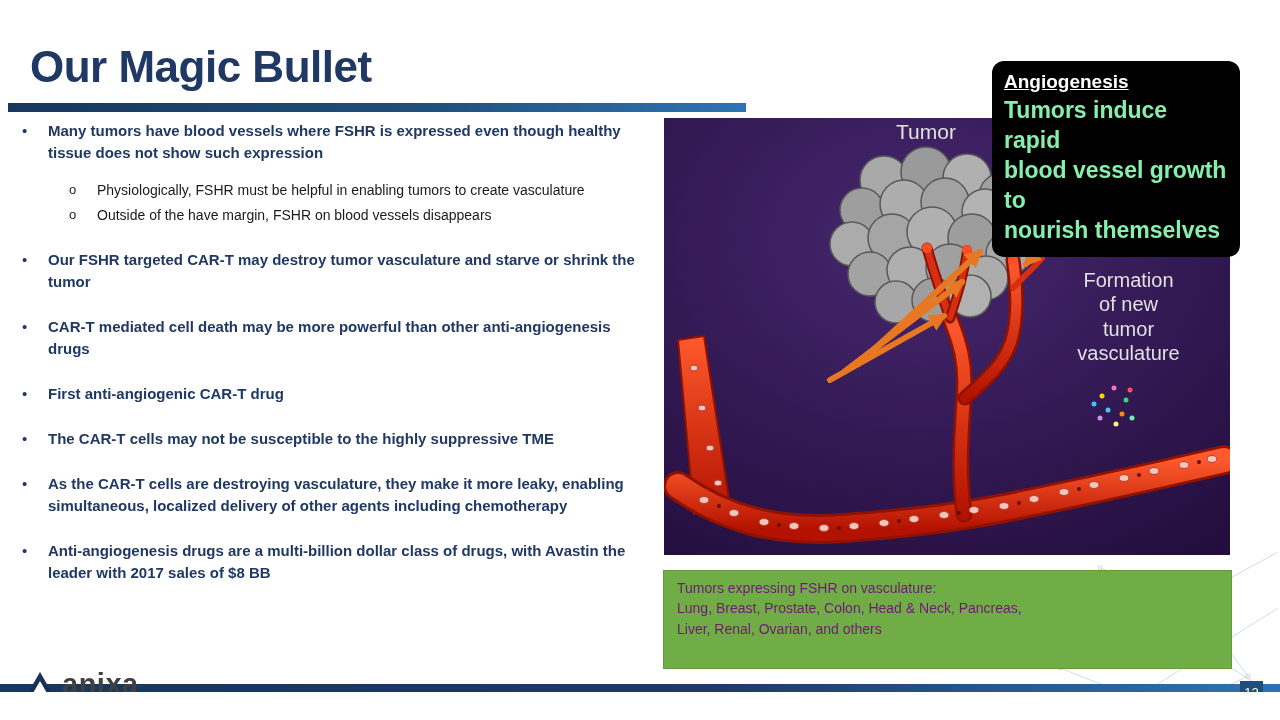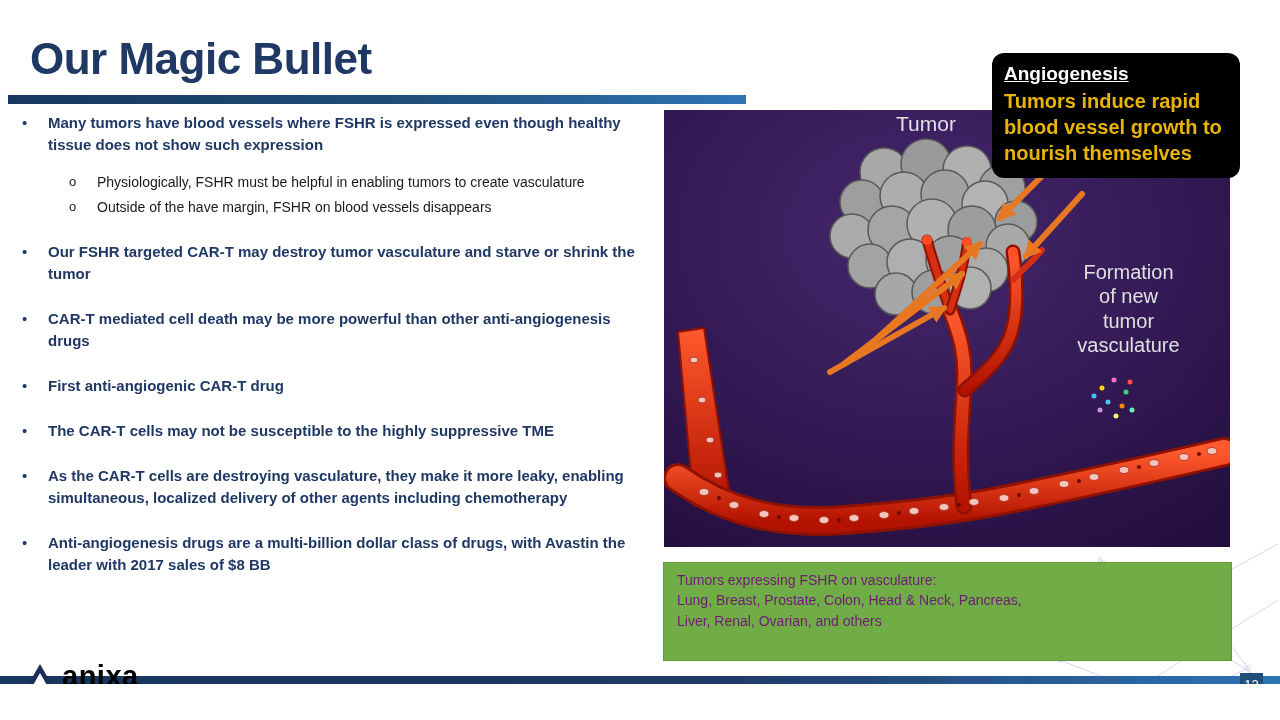--- a/index.html
+++ b/index.html
@@ -1,18 +1,18 @@
 <!DOCTYPE html>
 <html><head>
 <meta charset="utf-8">
 <style>
   html,body{margin:0;padding:0;background:#ffffff;}
   .slide{
     position:relative;width:1280px;height:684px;background:#ffffff;
-    overflow:hidden;font-family:"Liberation Sans",sans-serif;
+    overflow:hidden;font-family:"Liberation Sans",sans-serif;margin-top:8px;
   }
   
   .title{
     position:absolute;left:30px;top:34px;font-size:44px;font-weight:700;
     color:#1F3864;letter-spacing:-0.5px;
   }
   .title-rule{
     position:absolute;left:8px;top:95px;width:738px;height:9px;
     background:linear-gradient(90deg,#17375E 0%,#1F4E79 55%,#2E74B5 100%);
   }
@@ -41,31 +41,31 @@
   }
   
   .callout{
     position:absolute;left:992px;top:53px;width:224px;background:#000;
     border-radius:12px;padding:10px 12px 12px;z-index:3;
   }
   .callout-title{
     color:#fff;font-weight:700;font-size:19px;text-decoration:underline;
     margin-bottom:3px;
   }
-  .callout-body{color:#eab308;font-weight:700;font-size:20px;line-height:1.3;white-space:pre-line;}
+  .callout-body{color:#86efac;font-weight:700;font-size:23px;line-height:1.3;white-space:pre-line;}
   
   .green-box{
     position:absolute;left:663px;top:562px;width:541px;height:83px;
     background:#70AD47;border:1px solid #619B3C;color:#701a75;
     font-size:14px;line-height:1.45;padding:7px 13px;white-space:pre-line;z-index:2;
   }
   
   .logo{position:absolute;left:24px;top:662px;z-index:3;}
   .logo-row{display:flex;align-items:center;gap:6px;}
-  .brand{font-size:29px;font-weight:700;color:#000000;letter-spacing:0.5px;line-height:1;}
+  .brand{font-size:29px;font-weight:700;color:#404040;letter-spacing:0.5px;line-height:1;}
   .ticker{font-size:7px;color:#808080;letter-spacing:0.6px;margin:2px 0 0 38px;}
   
   .page-num{
     position:absolute;left:1240px;top:673px;width:23px;height:23px;
     background:#1F4E79;color:#fff;font-size:13px;display:flex;
     align-items:center;justify-content:center;z-index:3;
   }
   
   .bottom-bar{
     position:absolute;left:0;bottom:0;width:1280px;height:8px;z-index:2;

